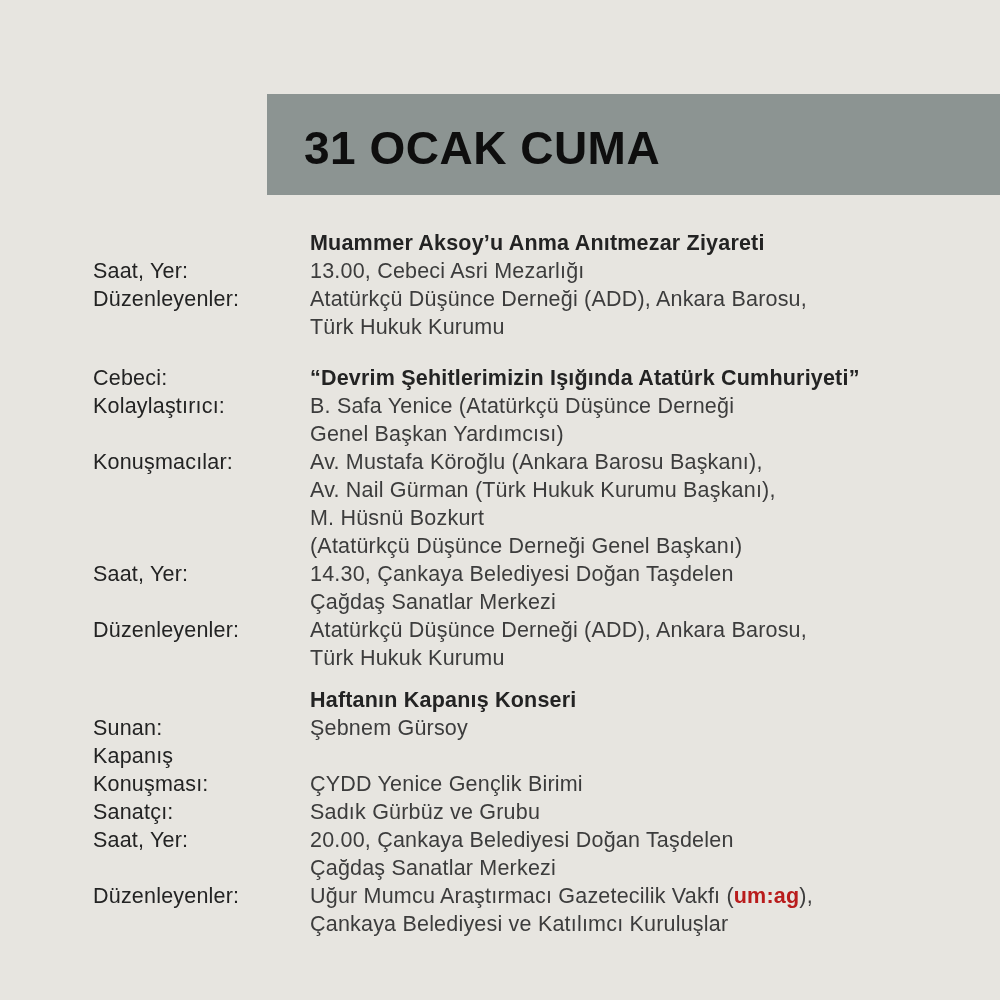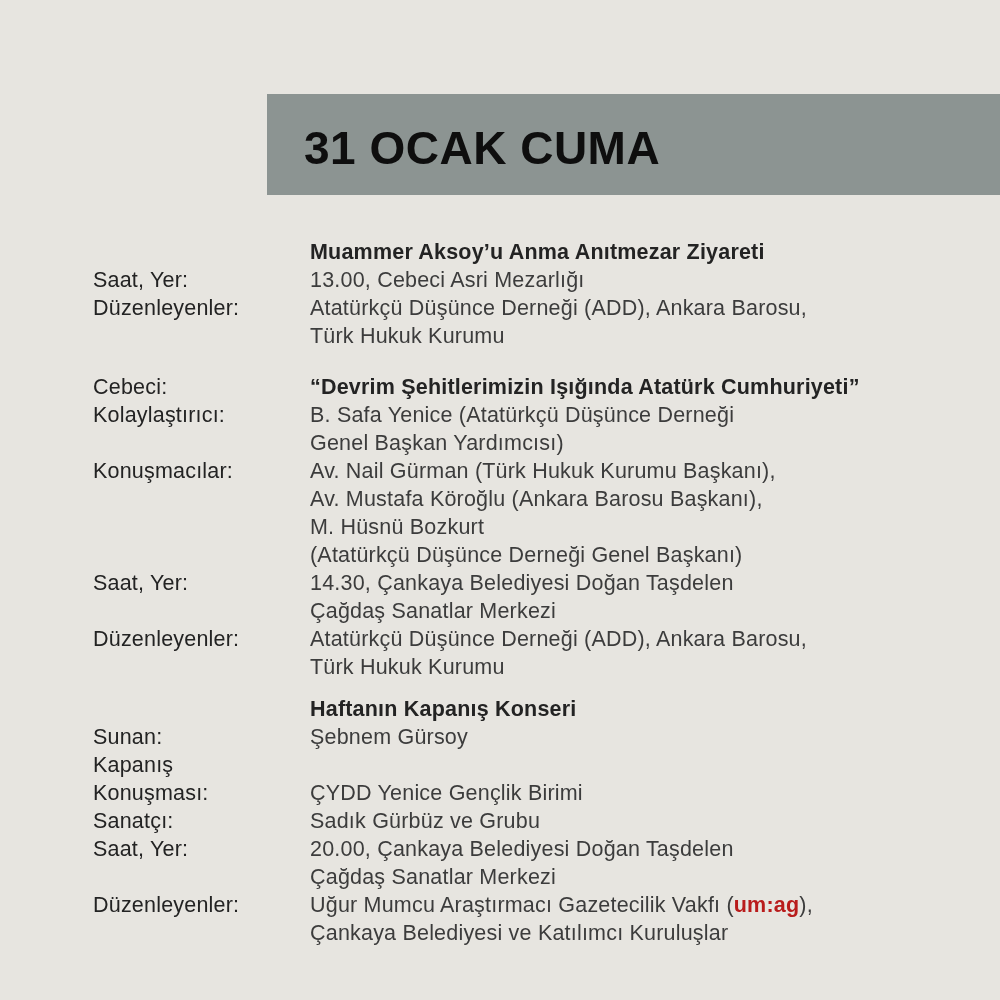--- a/index.html
+++ b/index.html
@@ -30,21 +30,21 @@
     white-space: nowrap;
   }
 
   .content {
     position: absolute;
     left: 93px; top: 229px; right: 30px;
     font-size: 21.5px;
     line-height: 28px;
     color: #3c3c3c;
   }
-  .event { width: 100%; margin-top: 9px; }
+  .event { width: 100%; }
   .event--2 { margin-top: 23px; }
   .event--3 { margin-top: 14px; }
 
   .row { display: flex; align-items: flex-start; }
   .cell-label {
     flex: none;
     width: 217px;
     font-weight: 400;
     color: #232323;
     letter-spacing: 0.2px;
@@ -97,22 +97,22 @@
       <div class="row">
         <div class="cell-label">Kolaylaştırıcı:</div>
         <div class="cell-value">
           <div class="vline">B. Safa Yenice (Atatürkçü Düşünce Derneği</div>
           <div class="vline">Genel Başkan Yardımcısı)</div>
         </div>
       </div>
       <div class="row">
         <div class="cell-label">Konuşmacılar:</div>
         <div class="cell-value">
+          <div class="vline">Av. Mustafa Köroğlu (Ankara Barosu Başkanı),</div>
           <div class="vline">Av. Nail Gürman (Türk Hukuk Kurumu Başkanı),</div>
-          <div class="vline">Av. Mustafa Köroğlu (Ankara Barosu Başkanı),</div>
           <div class="vline">M. Hüsnü Bozkurt</div>
           <div class="vline">(Atatürkçü Düşünce Derneği Genel Başkanı)</div>
         </div>
       </div>
       <div class="row">
         <div class="cell-label">Saat, Yer:</div>
         <div class="cell-value">
           <div class="vline">14.30, Çankaya Belediyesi Doğan Taşdelen</div>
           <div class="vline">Çağdaş Sanatlar Merkezi</div>
         </div>

